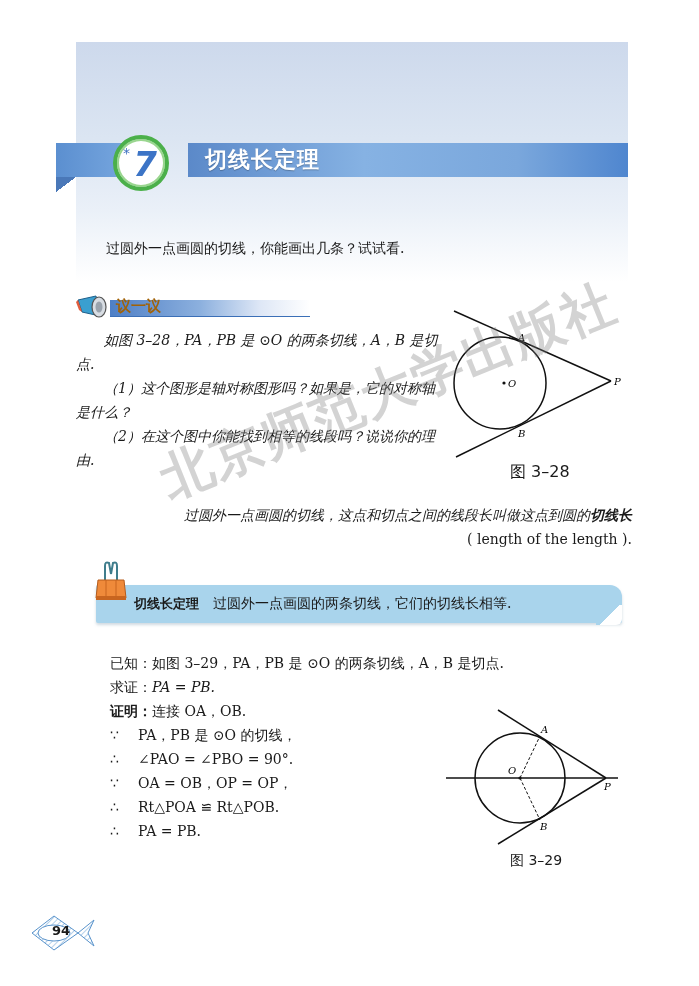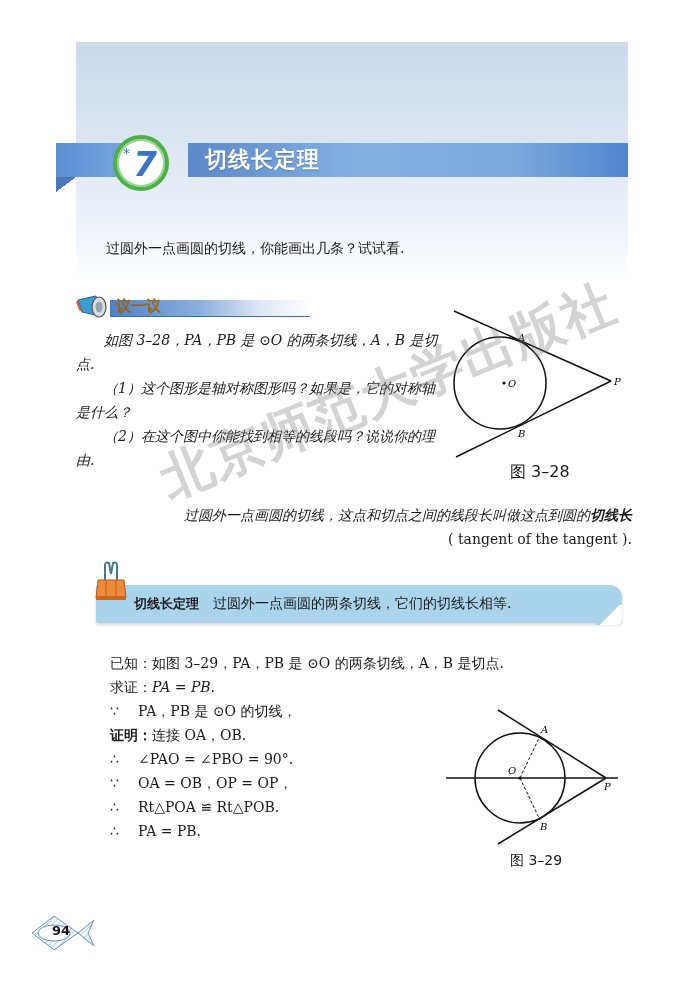--- a/index.html
+++ b/index.html
@@ -152,21 +152,21 @@
   <text x="62" y="84" font-size="10" font-style="italic" font-family="DejaVu Serif, serif">O</text>
   <text x="168" y="82" font-size="10" font-style="italic" font-family="DejaVu Serif, serif">P</text>
   <text x="72" y="134" font-size="10" font-style="italic" font-family="DejaVu Serif, serif">B</text>
 </svg>
 <div class="abs fig1-cap">图 3–28</div>
 
 <div class="abs para def-para">
   <div class="indent">
     <span>过圆外一点画圆的切线，这点和切点之间的线段长叫做这点到圆的</span><span class="bold">切线长</span>
   </div>
-  <div>( tangent of the tangent ).</div>
+  <div>( length of the length ).</div>
 </div>
 
 <div class="abs theorem-box"></div>
 <div class="abs theorem-curl"></div>
 <svg class="abs clip" viewBox="0 0 34 42">
   <path d="M11 22 L11 6 Q11 1 15 3 L17 14" fill="none" stroke="#3f7d8c" stroke-width="2"></path>
   <path d="M23 22 L23 6 Q23 1 19 3 L17 14" fill="none" stroke="#3f7d8c" stroke-width="2"></path>
   <path d="M4 20 L30 20 L32 38 L2 38 Z" fill="#ef8a3a" stroke="#b65c1c" stroke-width="1"></path>
   <rect x="2" y="36" width="30" height="4" fill="#c8651f"></rect>
   <line x1="12" y1="20" x2="12" y2="37" stroke="#c8651f" stroke-width="1"></line>
@@ -176,24 +176,24 @@
   <span class="theorem-name">切线长定理</span><span>过圆外一点画圆的两条切线，它们的切线长相等.</span>
 </div>
 
 <div class="abs para proof">
   <div class="ln">
     <span>已知：</span><span>如图 3–29，PA，PB 是 ⊙O 的两条切线，A，B 是切点.</span>
   </div>
   <div class="ln">
     <span>求证：</span><span class="it">PA = PB.</span>
   </div>
-  <div class="ln"><span class="sym">∵</span><span>PA，PB 是 ⊙O 的切线，</span></div>
   <div class="ln">
     <span class="bold">证明：</span><span>连接 OA，OB.</span>
   </div>
+  <div class="ln"><span class="sym">∵</span><span>PA，PB 是 ⊙O 的切线，</span></div>
   <div class="ln"><span class="sym">∴</span><span>∠PAO = ∠PBO = 90°.</span></div>
   <div class="ln"><span class="sym">∵</span><span>OA = OB，OP = OP，</span></div>
   <div class="ln"><span class="sym">∴</span><span>Rt△POA ≌ Rt△POB.</span></div>
   <div class="ln"><span class="sym">∴</span><span>PA = PB.</span></div>
 </div>
 
 <svg class="abs fig2" viewBox="0 0 180 145">
   <line x1="2" y1="76" x2="174" y2="76" stroke="#111" stroke-width="1.5"></line>
   <circle cx="76" cy="76" r="45" fill="none" stroke="#111" stroke-width="1.5"></circle>
   <line x1="54" y1="8" x2="162" y2="76" stroke="#111" stroke-width="1.5"></line>

